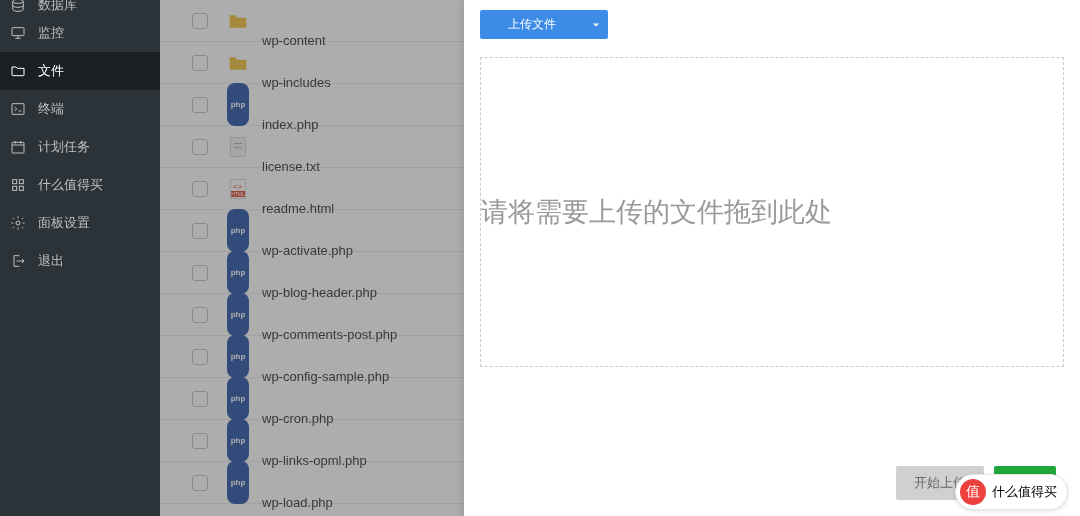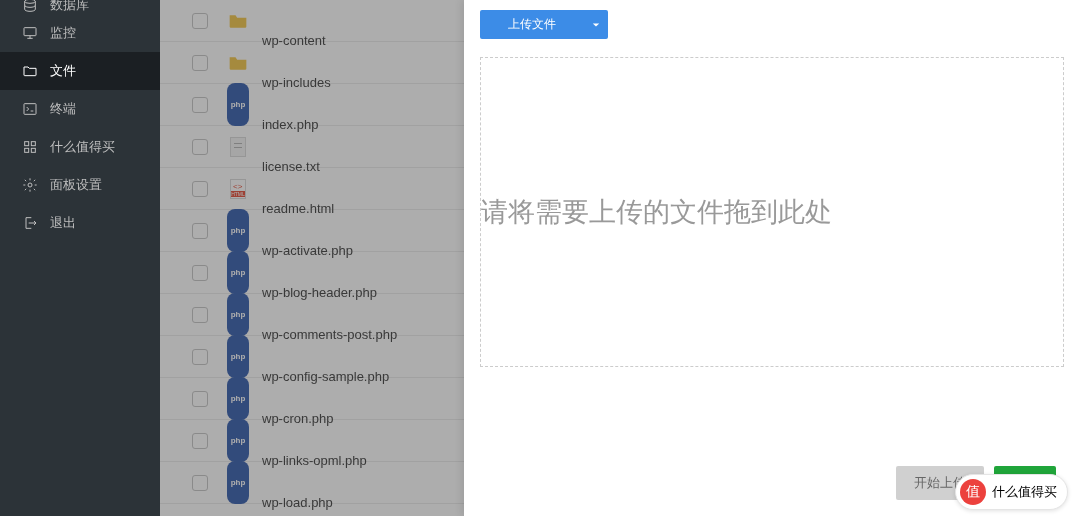--- a/index.html
+++ b/index.html
@@ -1,20 +1,20 @@
 <!DOCTYPE html>
 <html><head>
   <meta charset="utf-8">
   <style>
     * { margin: 0; padding: 0; box-sizing: border-box; }
     body { font-family: "Microsoft YaHei", Arial, sans-serif; font-size: 13px; background: #f0f0f0; width: 1080px; height: 516px; overflow: hidden; position: relative; }
     
     
     .sidebar { position: absolute; left: 0; top: 0; width: 160px; height: 516px; background: #2c3338; color: #bfbfbf; }
-    .sidebar-item { display: flex; align-items: center; padding: 0 22px; height: 38px; cursor: pointer; font-size: 13px; }
+    .sidebar-item { display: flex; align-items: center; padding: 0 10px; height: 38px; cursor: pointer; font-size: 13px; }
     .sidebar-item.active { background: #1b1f23; color: #fff; }
     .sidebar-item .icon { width: 16px; height: 16px; margin-right: 12px; display: inline-flex; align-items: center; justify-content: center; }
     .sidebar-item svg { width: 16px; height: 16px; stroke: #bfbfbf; fill: none; stroke-width: 1.5; }
     .sidebar-item.active svg { stroke: #fff; }
     
     
     .main { position: absolute; left: 160px; top: 0; right: 0; height: 516px; background: #fff; }
     .file-list { width: 100%; }
     .file-row { display: flex; align-items: center; height: 42px; border-bottom: 1px solid #eee; padding-left: 32px; }
     .chk { width: 16px; height: 16px; border: 1px solid #ccc; border-radius: 3px; margin-right: 20px; cursor: pointer; }
@@ -89,20 +89,29 @@
         <svg viewBox="0 0 24 24">
           <rect x="3" y="4" width="18" height="16" rx="1"></rect>
           <path d="M7 9l3 3-3 3M13 15h4"></path>
         </svg>
       </span>
       <span>终端</span>
     </div>
     <div class="sidebar-item">
       <span class="icon">
         <svg viewBox="0 0 24 24">
+          <rect x="3" y="5" width="18" height="16" rx="1"></rect>
+          <path d="M3 9h18M8 3v4M16 3v4"></path>
+        </svg>
+      </span>
+      <span>计划任务</span>
+    </div>
+    <div class="sidebar-item">
+      <span class="icon">
+        <svg viewBox="0 0 24 24">
           <rect x="4" y="4" width="6" height="6"></rect>
           <rect x="14" y="4" width="6" height="6"></rect>
           <rect x="4" y="14" width="6" height="6"></rect>
           <rect x="14" y="14" width="6" height="6"></rect>
         </svg>
       </span>
       <span>什么值得买</span>
     </div>
     <div class="sidebar-item">
       <span class="icon">

